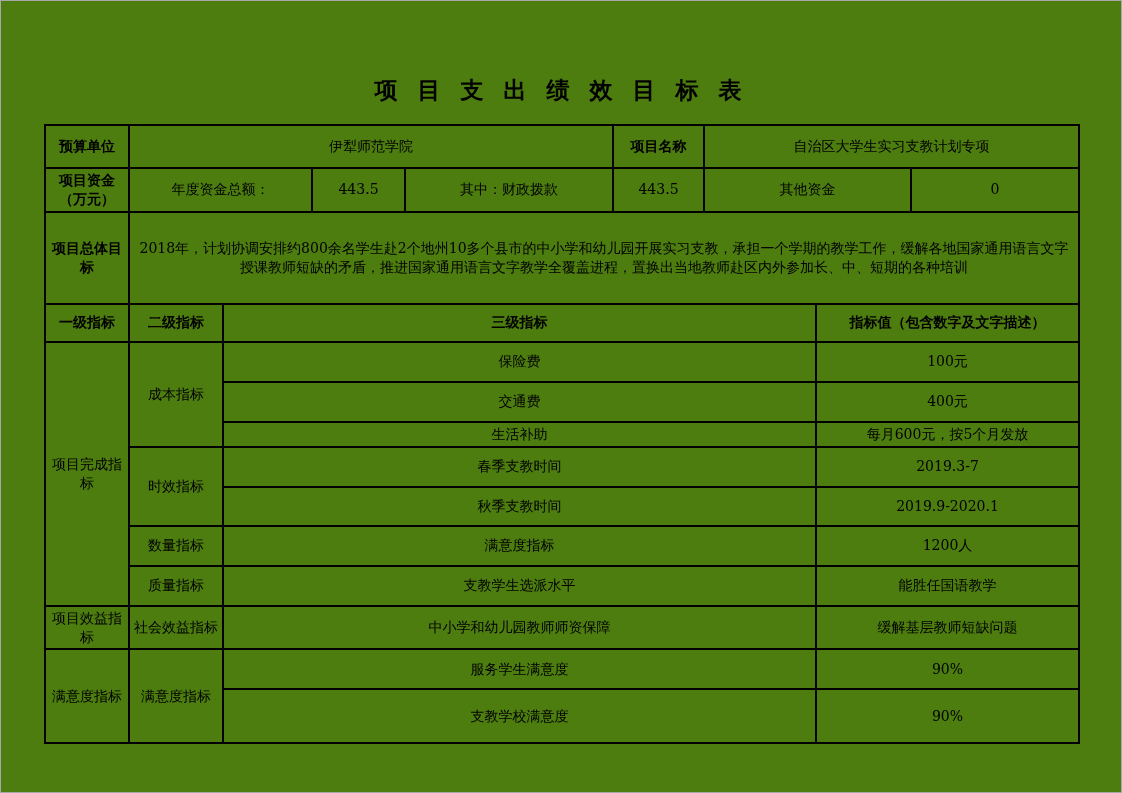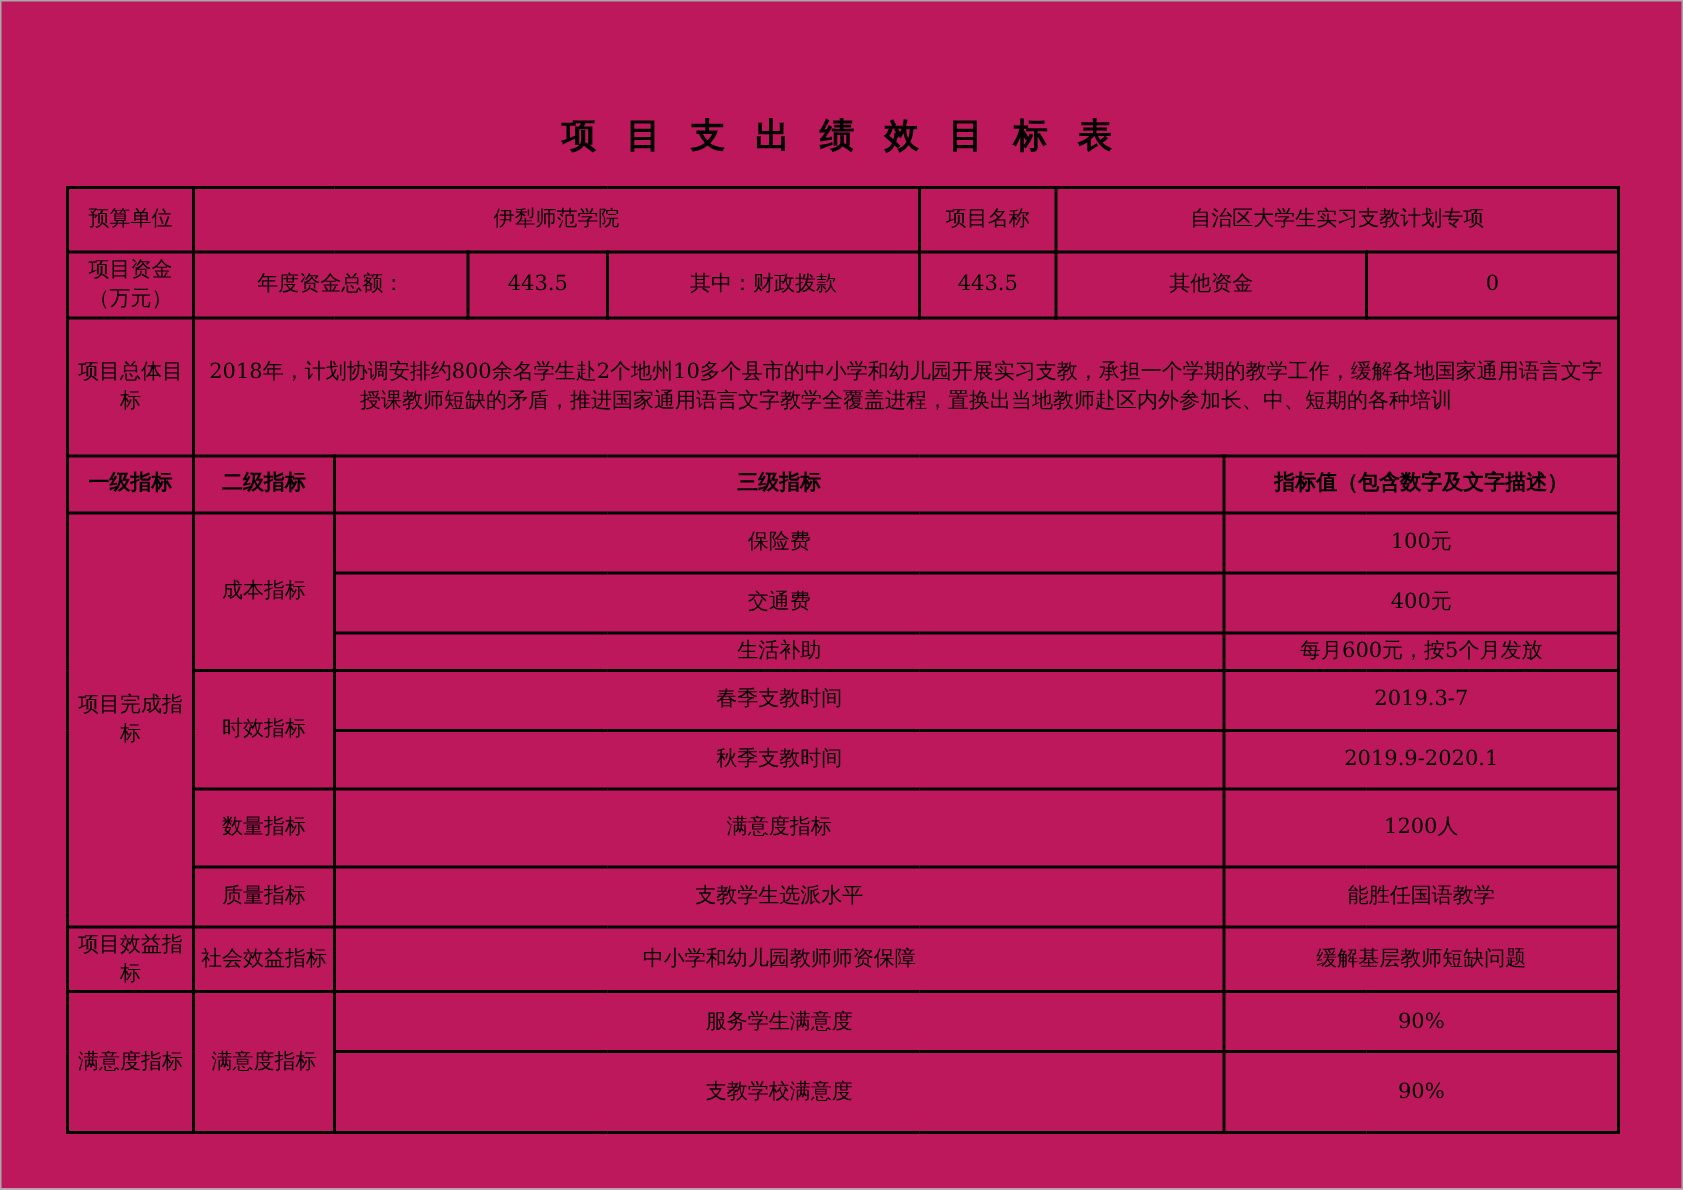--- a/index.html
+++ b/index.html
@@ -1,20 +1,20 @@
 <!DOCTYPE html>
 <html><head>
 <meta charset="utf-8">
 <style>
   html, body { margin: 0; padding: 0; background: #fff; }
   .page {
     width: 1122px; height: 793px;
     box-sizing: border-box;
     border: 1px solid #a8a8a8;
-    background: #be185d;
+    background: #4d7c0f;
     position: relative;
     font-family: "DejaVu Serif", "Liberation Serif", serif;
     color: #000;
     overflow: hidden;
   }
   .doc-title {
     margin: 74px 0 0 0;
     text-align: center;
     font-size: 23px;
     font-weight: bold;
@@ -31,21 +31,21 @@
   table.perf td {
     border: 2px solid #000;
     font-size: 14px;
     line-height: 1.35;
     padding: 2px 4px;
     text-align: center;
     vertical-align: middle;
     overflow: hidden;
     word-break: break-all;
   }
-  td.lbl { font-weight: normal; font-size: 13.5px; padding: 2px 1px; margin-top: 17px; }
+  td.lbl { font-weight: bold; font-size: 13.5px; padding: 2px 1px; margin-top: 17px; }
   td.hdr { font-weight: bold; }
   td.l1  { font-size: 13.5px; padding: 2px 1px; }
   td.l3  { text-align: left; padding-left: 4px; }
   td.goal {
     text-align: left;
     vertical-align: top;
     font-size: 13px;
     line-height: 1.65;
     padding: 3px 5px 3px 4px;
   }
@@ -125,21 +125,21 @@
     </tr>
     <tr style="height:40px">
       <td rowspan="2">时效指标</td>
       <td colspan="5" class="l3 bb1">春季支教时间</td>
       <td colspan="2" class="bb1">2019.3-7</td>
     </tr>
     <tr style="height:39px">
       <td colspan="5" class="l3 bt1">秋季支教时间</td>
       <td colspan="2" class="bt1">2019.9-2020.1</td>
     </tr>
-    <tr style="height:52px">
+    <tr style="height:40px">
       <td>数量指标</td>
       <td colspan="5" class="l3">满意度指标</td>
       <td colspan="2">1200人</td>
     </tr>
     <tr style="height:40px">
       <td>质量指标</td>
       <td colspan="5" class="l3">支教学生选派水平</td>
       <td colspan="2">能胜任国语教学</td>
     </tr>
     <tr style="height:40px">

